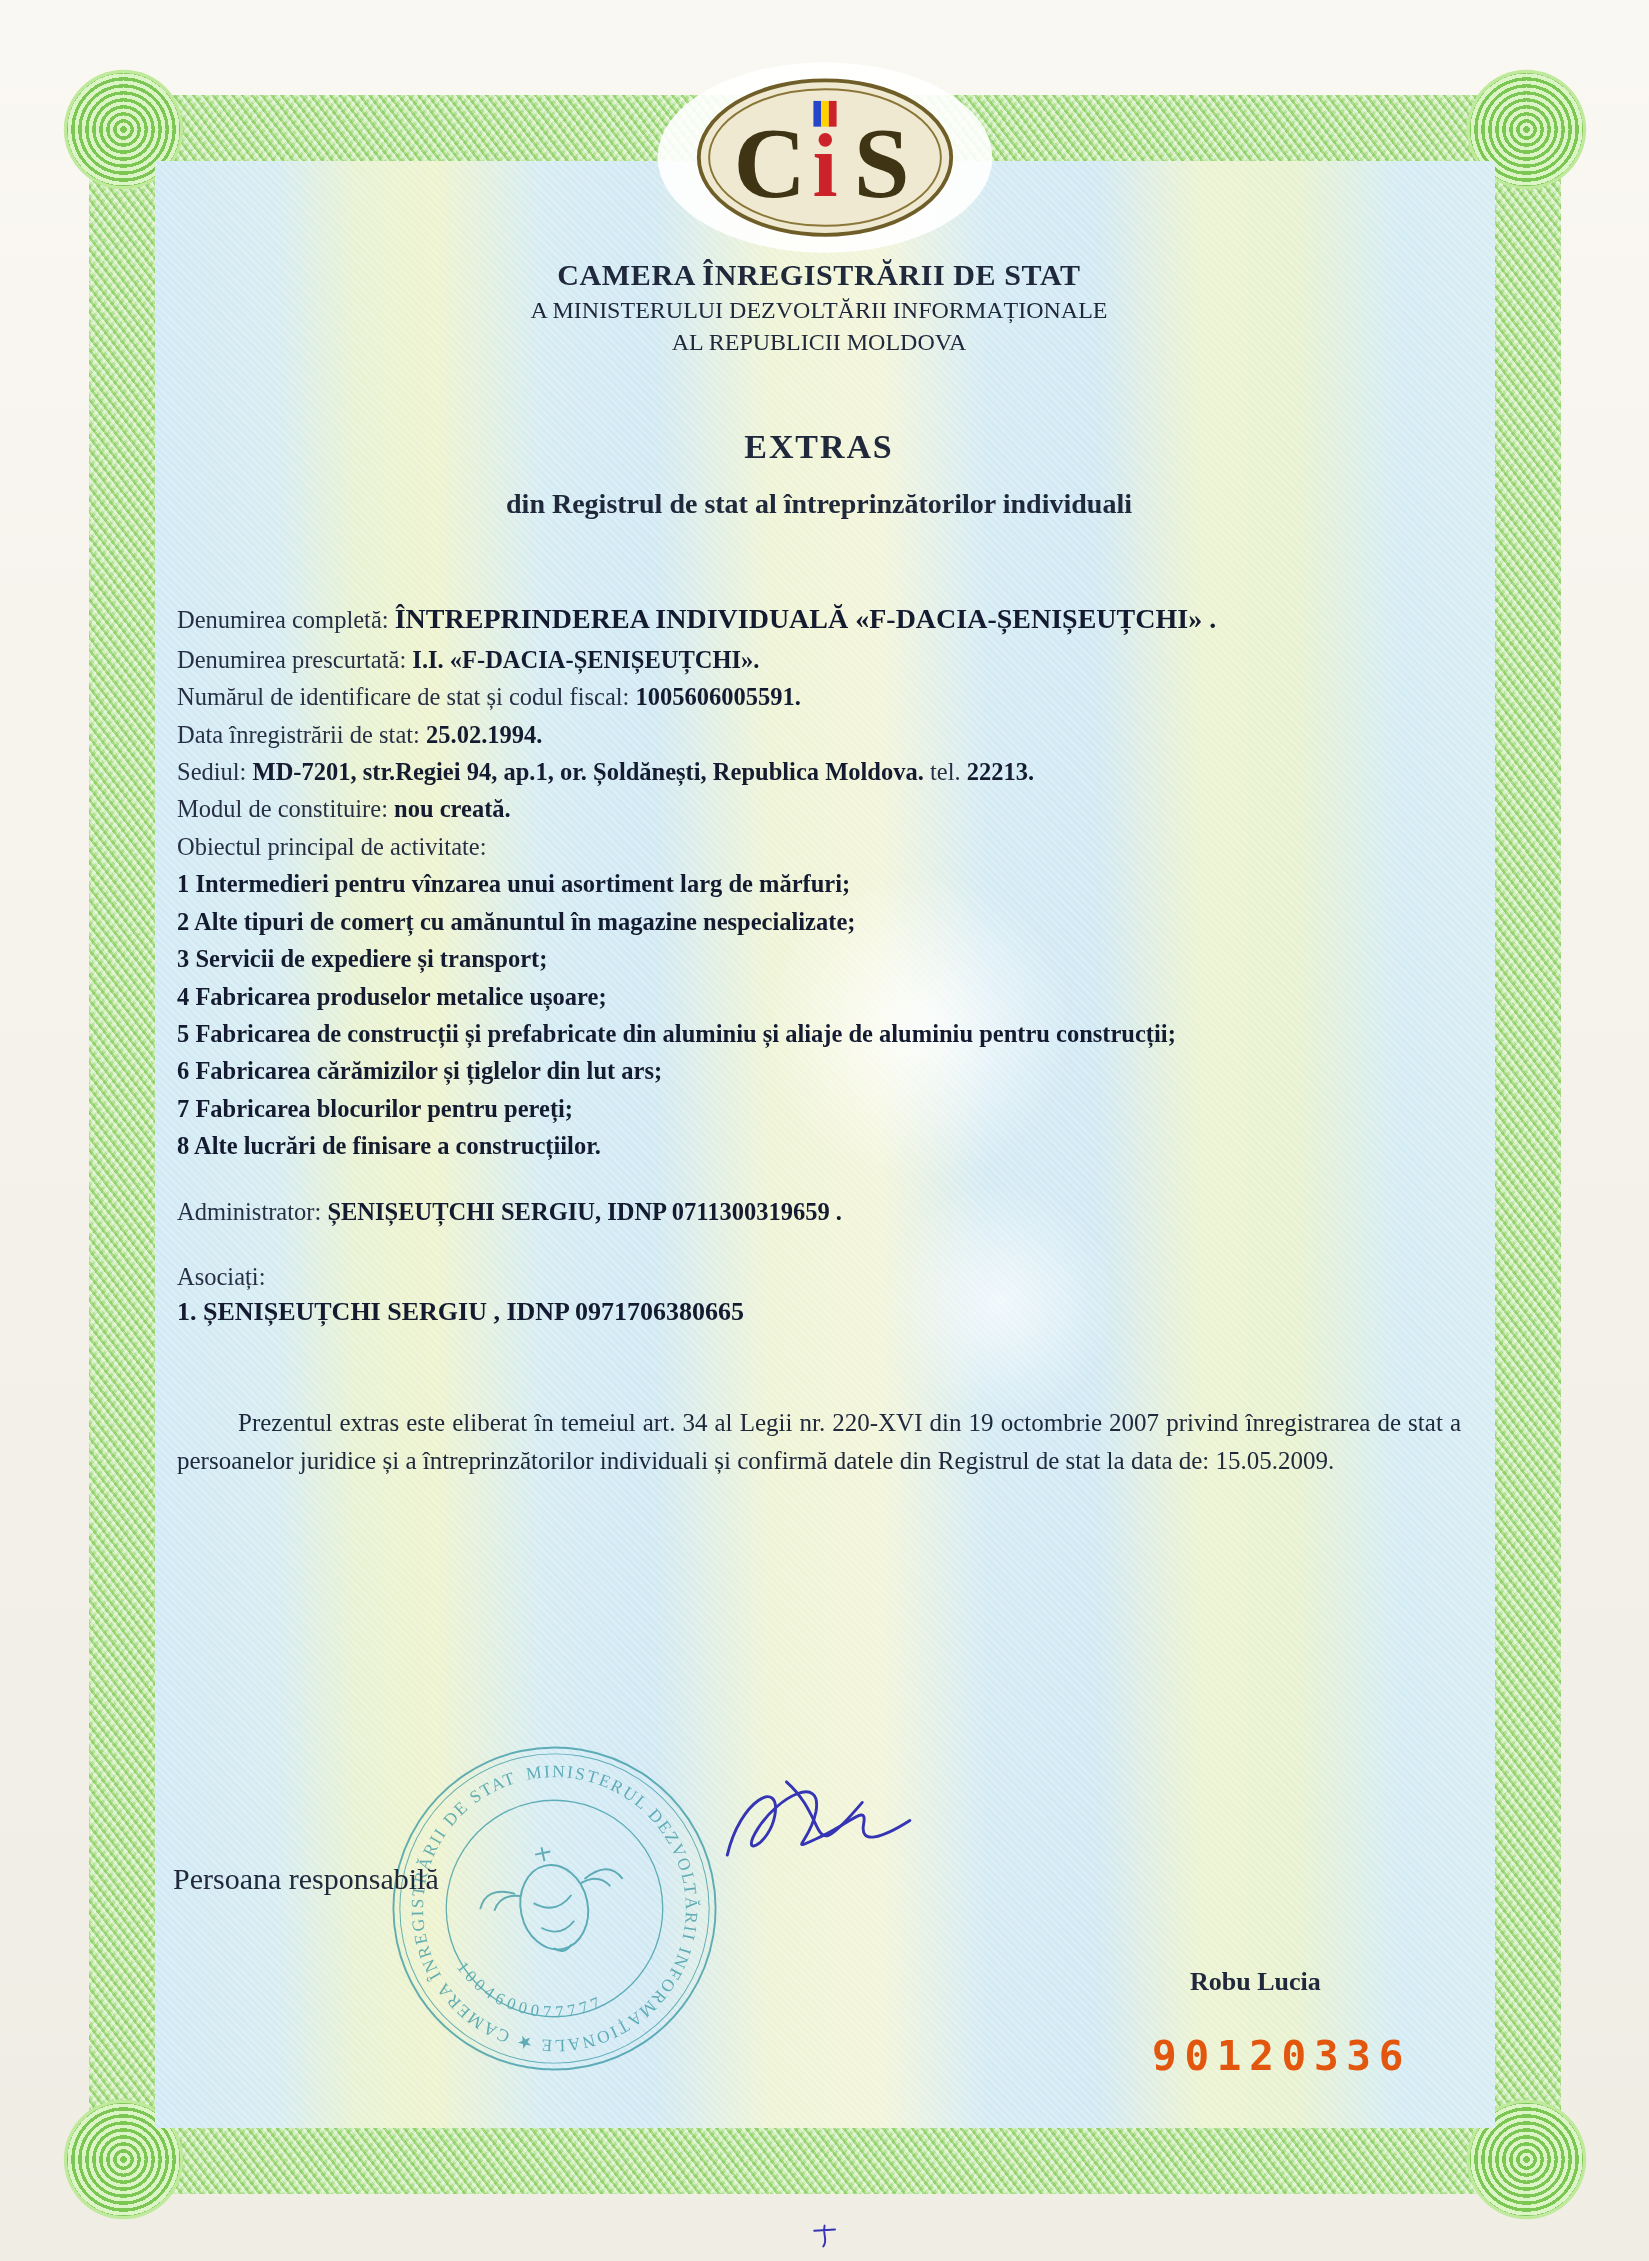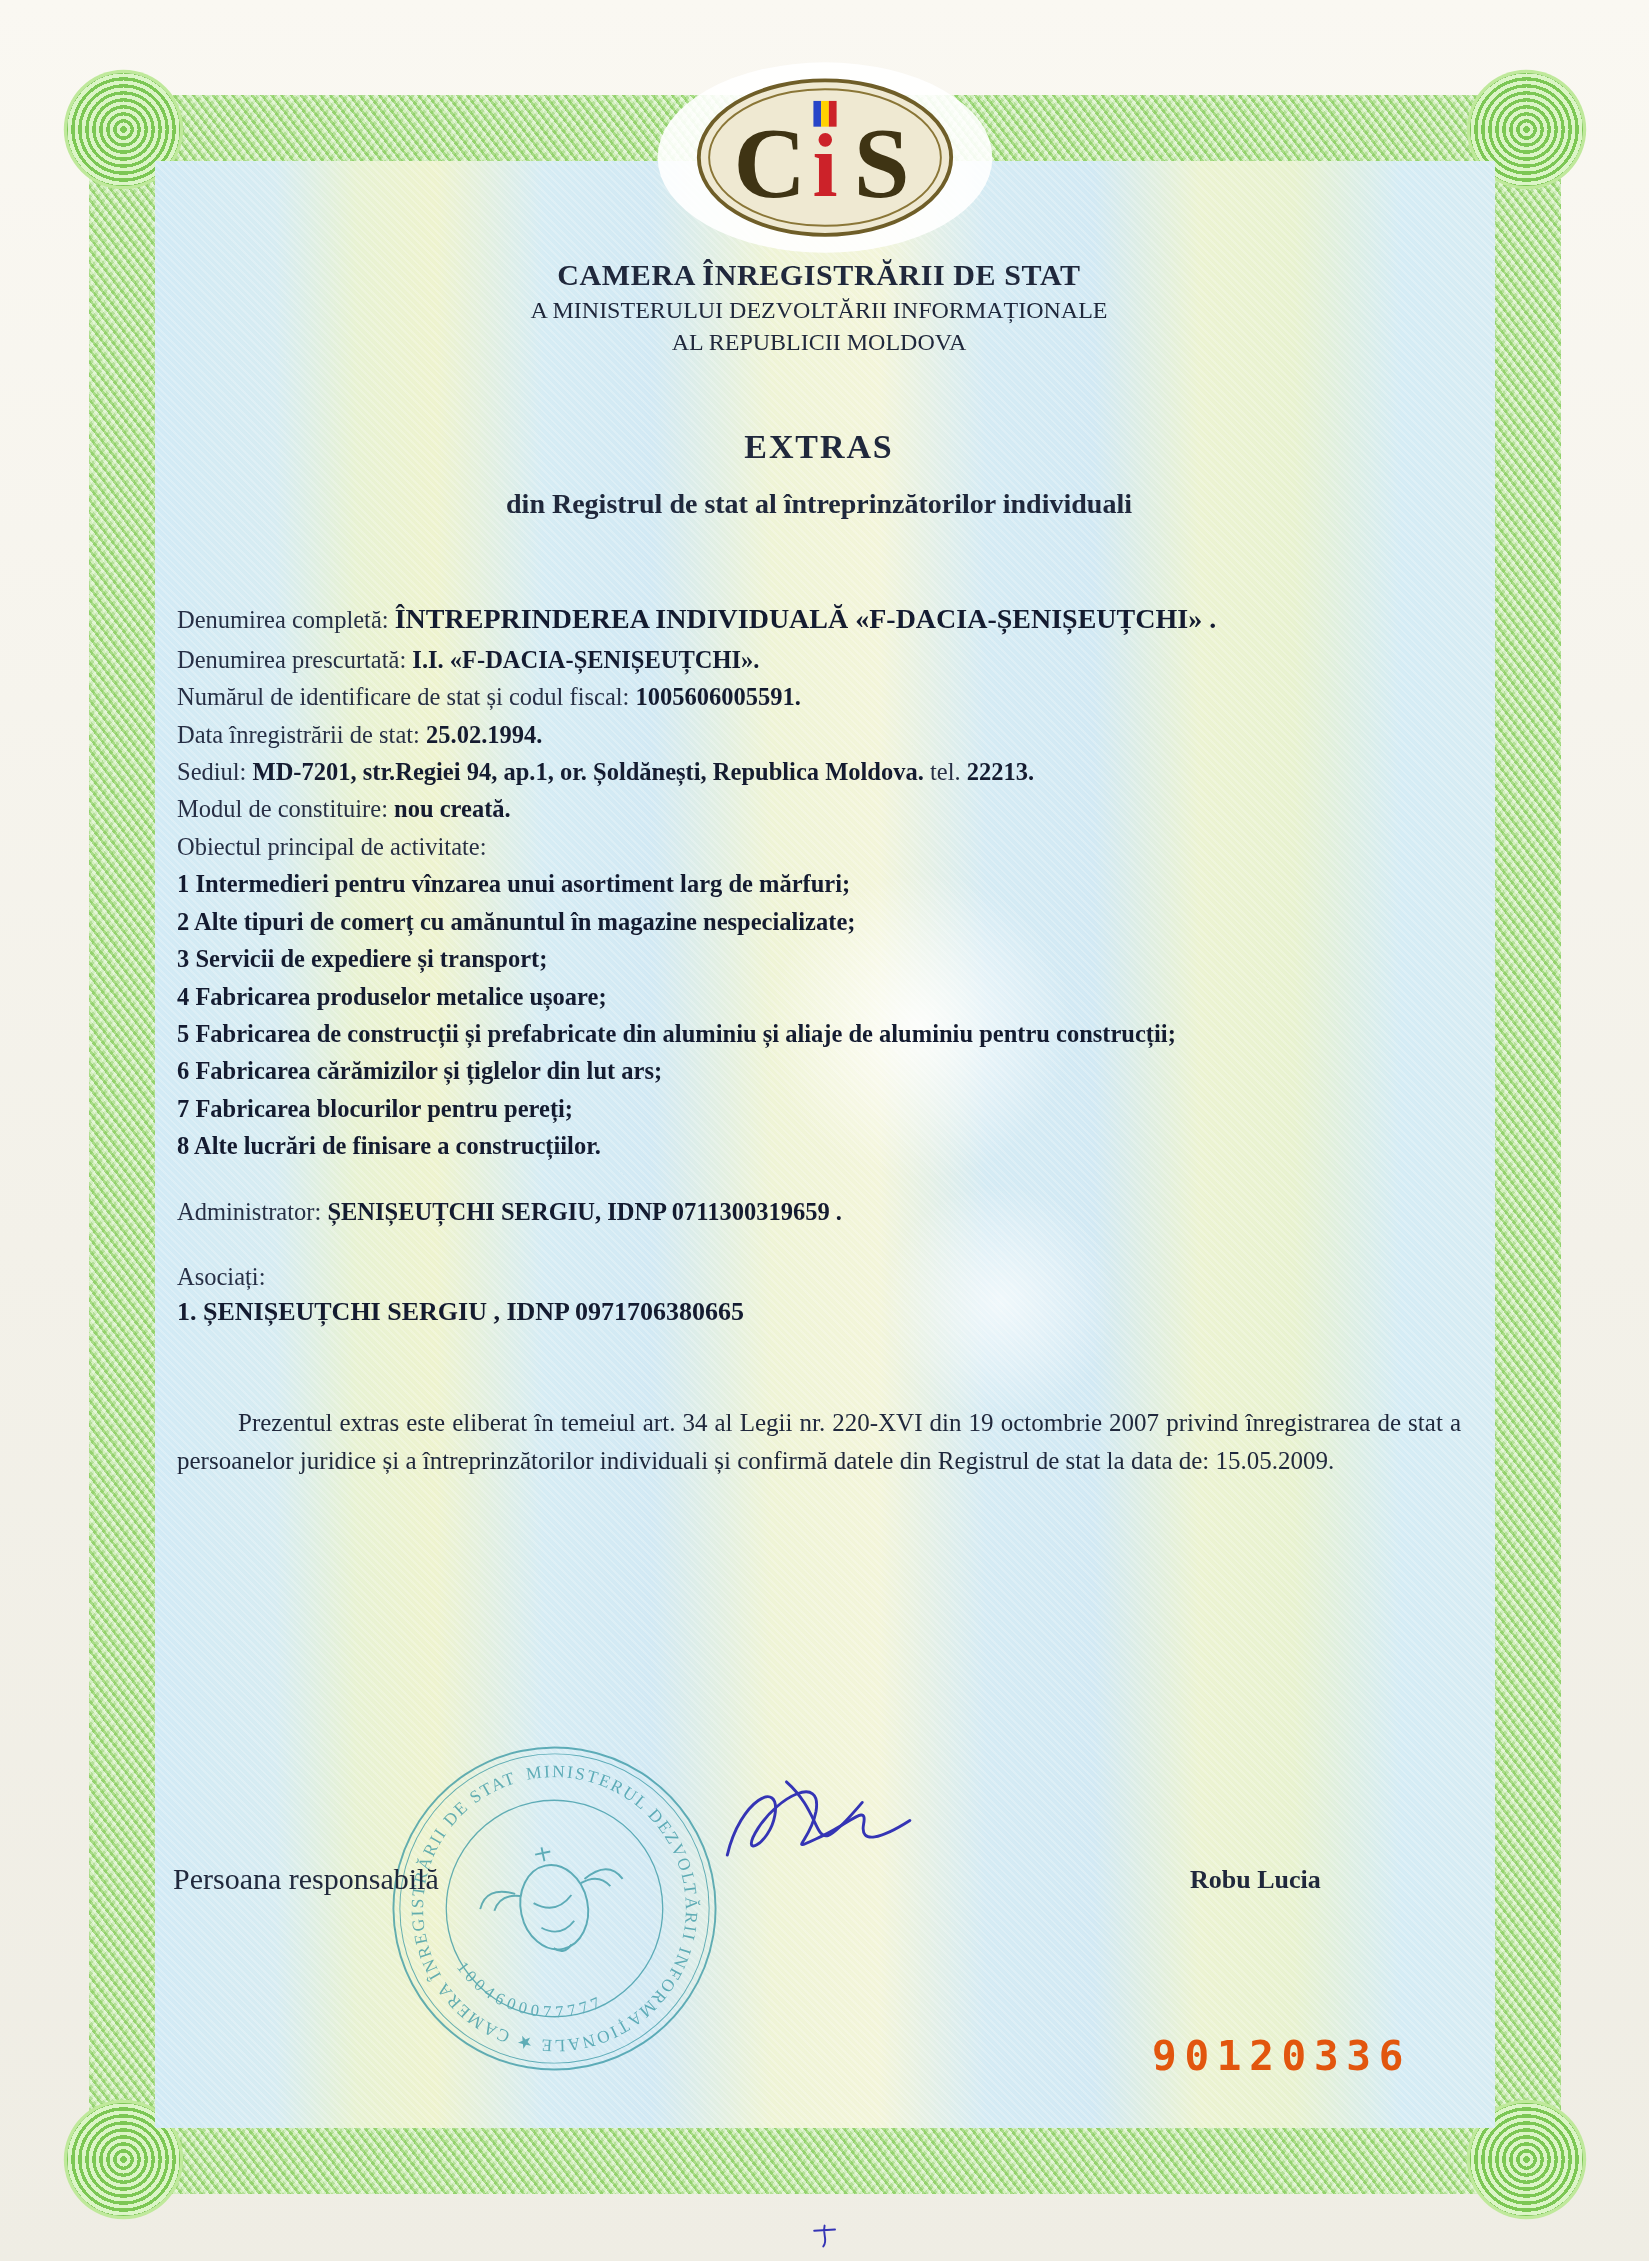--- a/index.html
+++ b/index.html
@@ -76,21 +76,21 @@
   .associates { margin-top: 37px; font-size: 24.5px; }
   .associates .item { font-weight: bold; font-size: 26px; margin-top: 6.4px; color: #141b30; }
 
   .closing {
     margin-top: 77px; font-size: 25px; line-height: 1.5;
     text-align: justify; text-indent: 61px;
   }
 
   
   .persoana { position: absolute; left: 173px; top: 1832px; font-size: 30px; z-index: 6; }
-  .robu { position: absolute; left: 1190px; top: 1839px; font-size: 26px; font-weight: bold; z-index: 6; }
+  .robu { position: absolute; left: 1190px; top: 1941px; font-size: 26px; font-weight: bold; z-index: 6; }
   .serial {
     position: absolute; left: 1104px; top: 1991px; z-index: 6;
     font-family: "DejaVu Sans Mono", monospace;
     font-size: 41px; font-weight: bold; color: #e2560e; letter-spacing: 7.7px; margin-left: 48px;
   }
   .stamp {
     position: absolute; left: 387px; top: 1741px; width: 335px; height: 335px;
     opacity: 0.72; transform: rotate(-12deg); z-index: 4;
   }
   .signature { position: absolute; left: 709px; top: 1760px; width: 232px; height: 135px; z-index: 6; }

